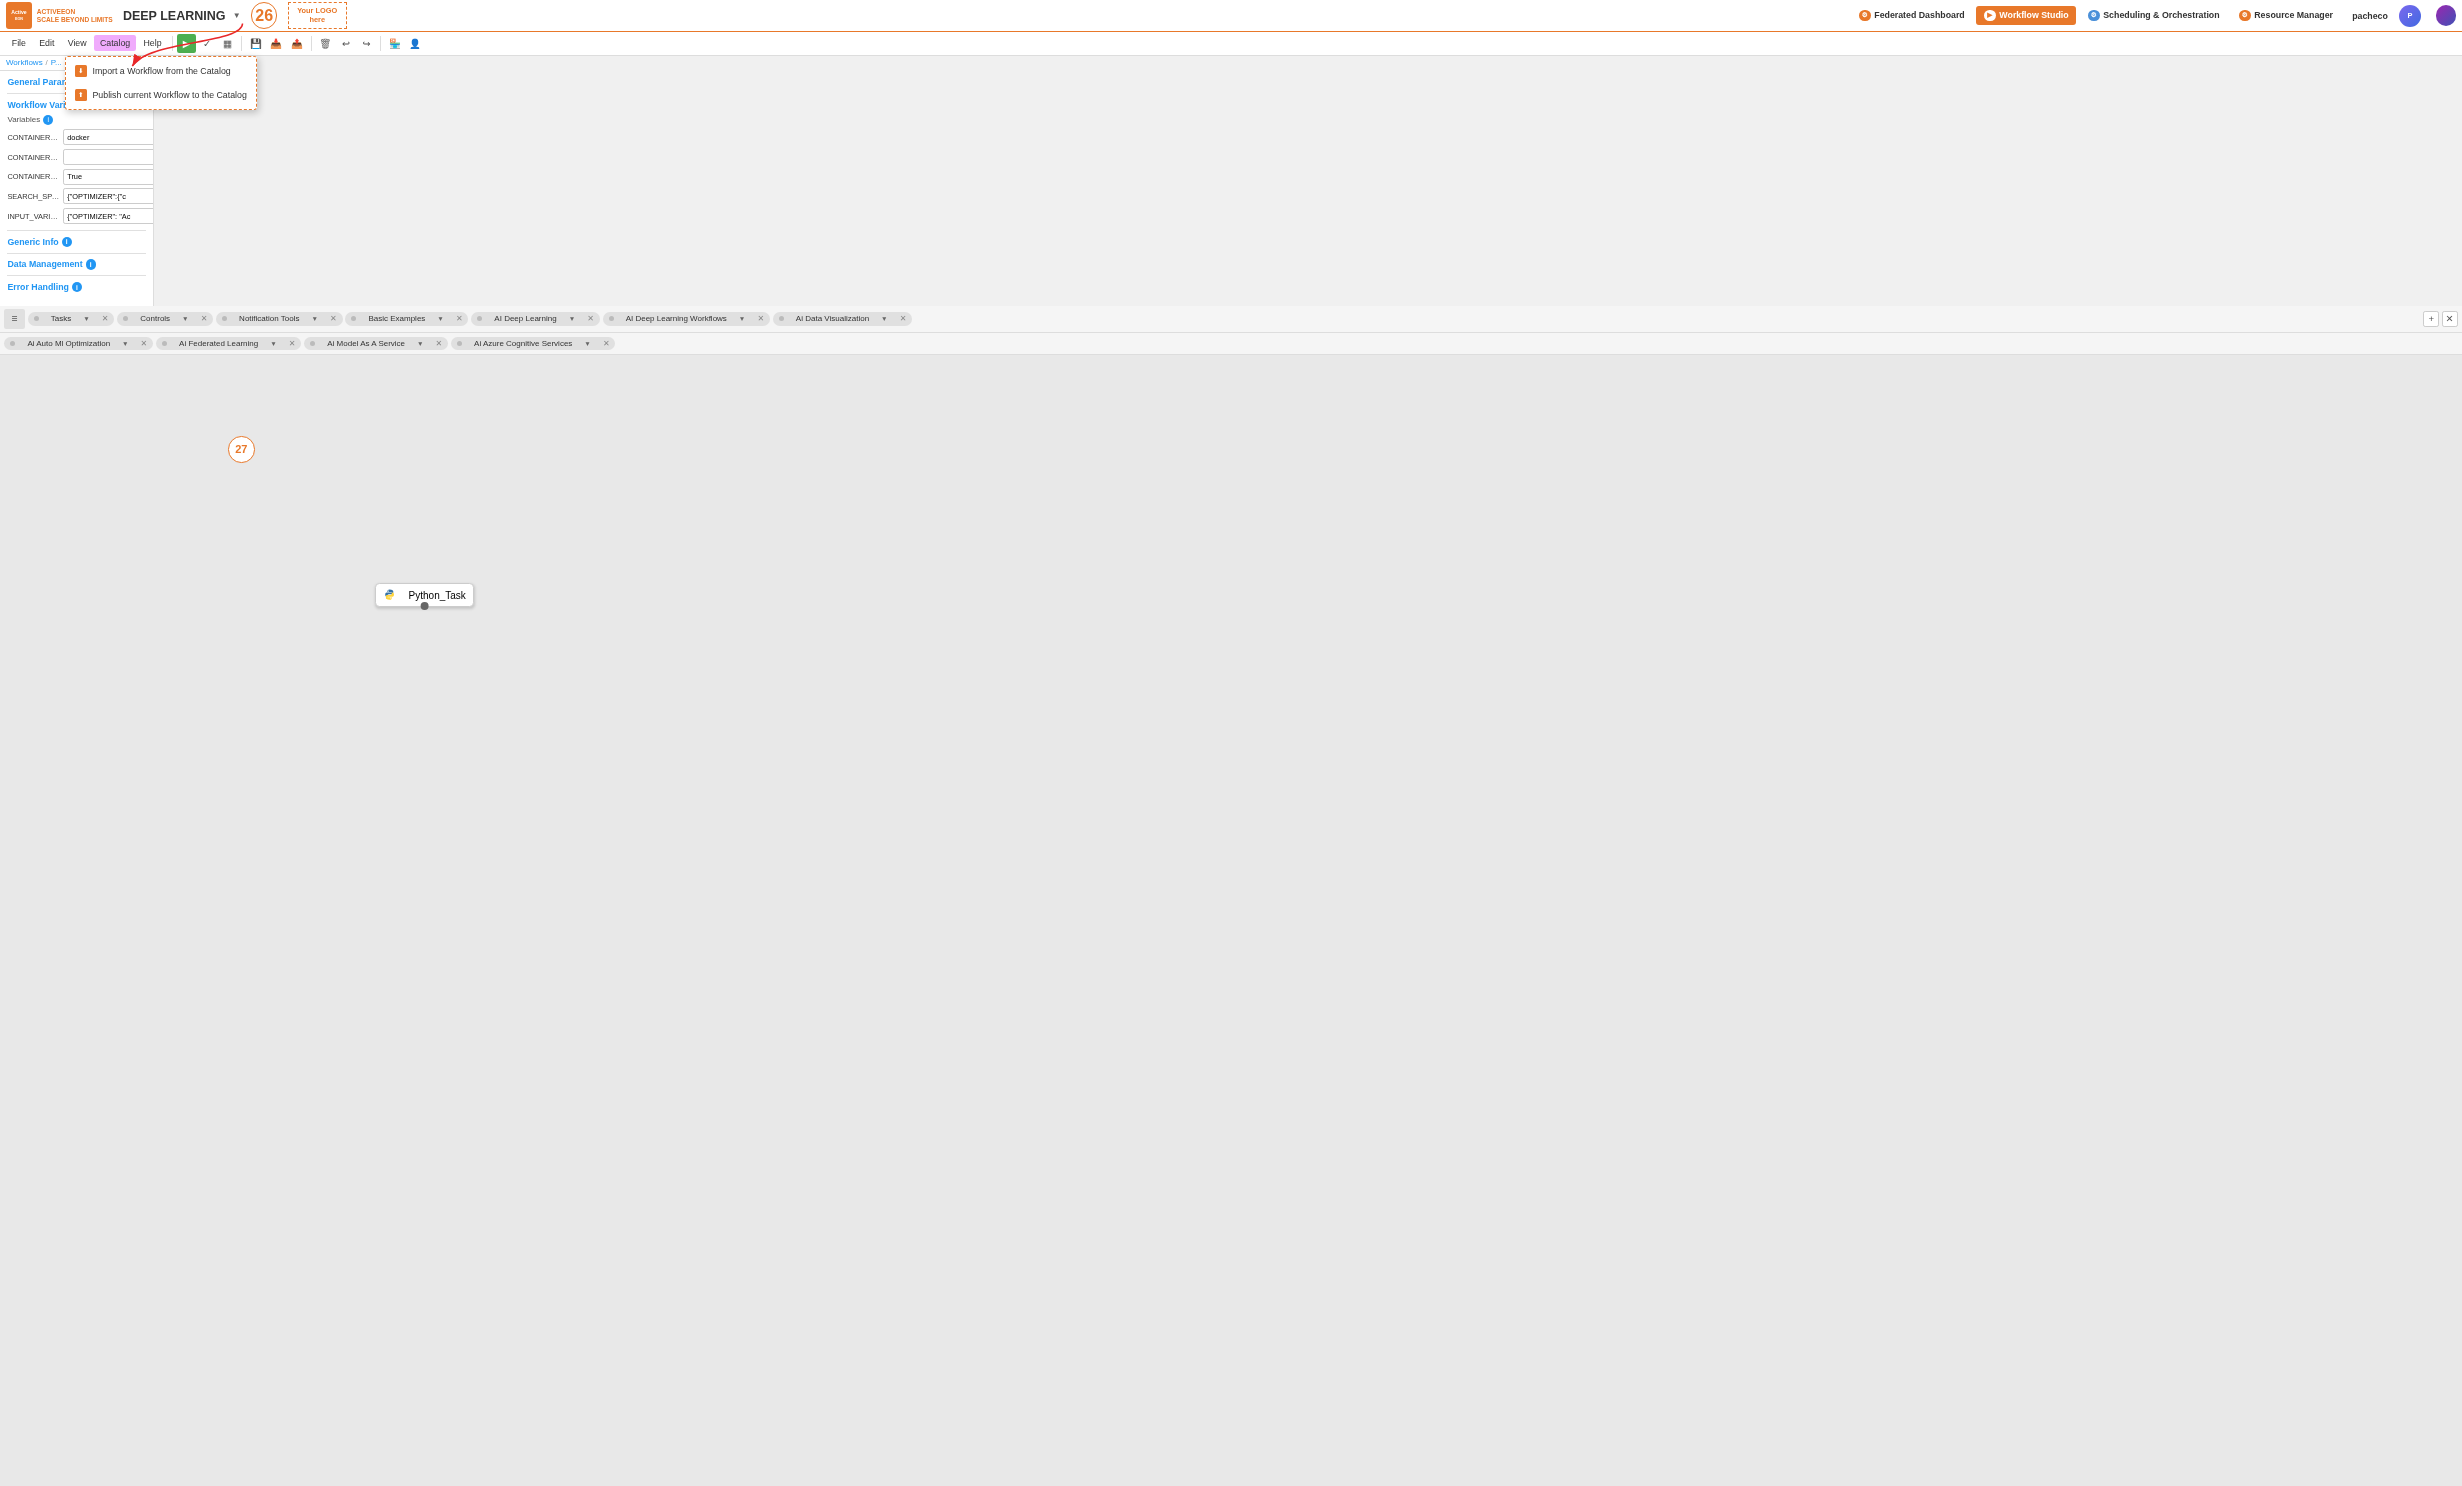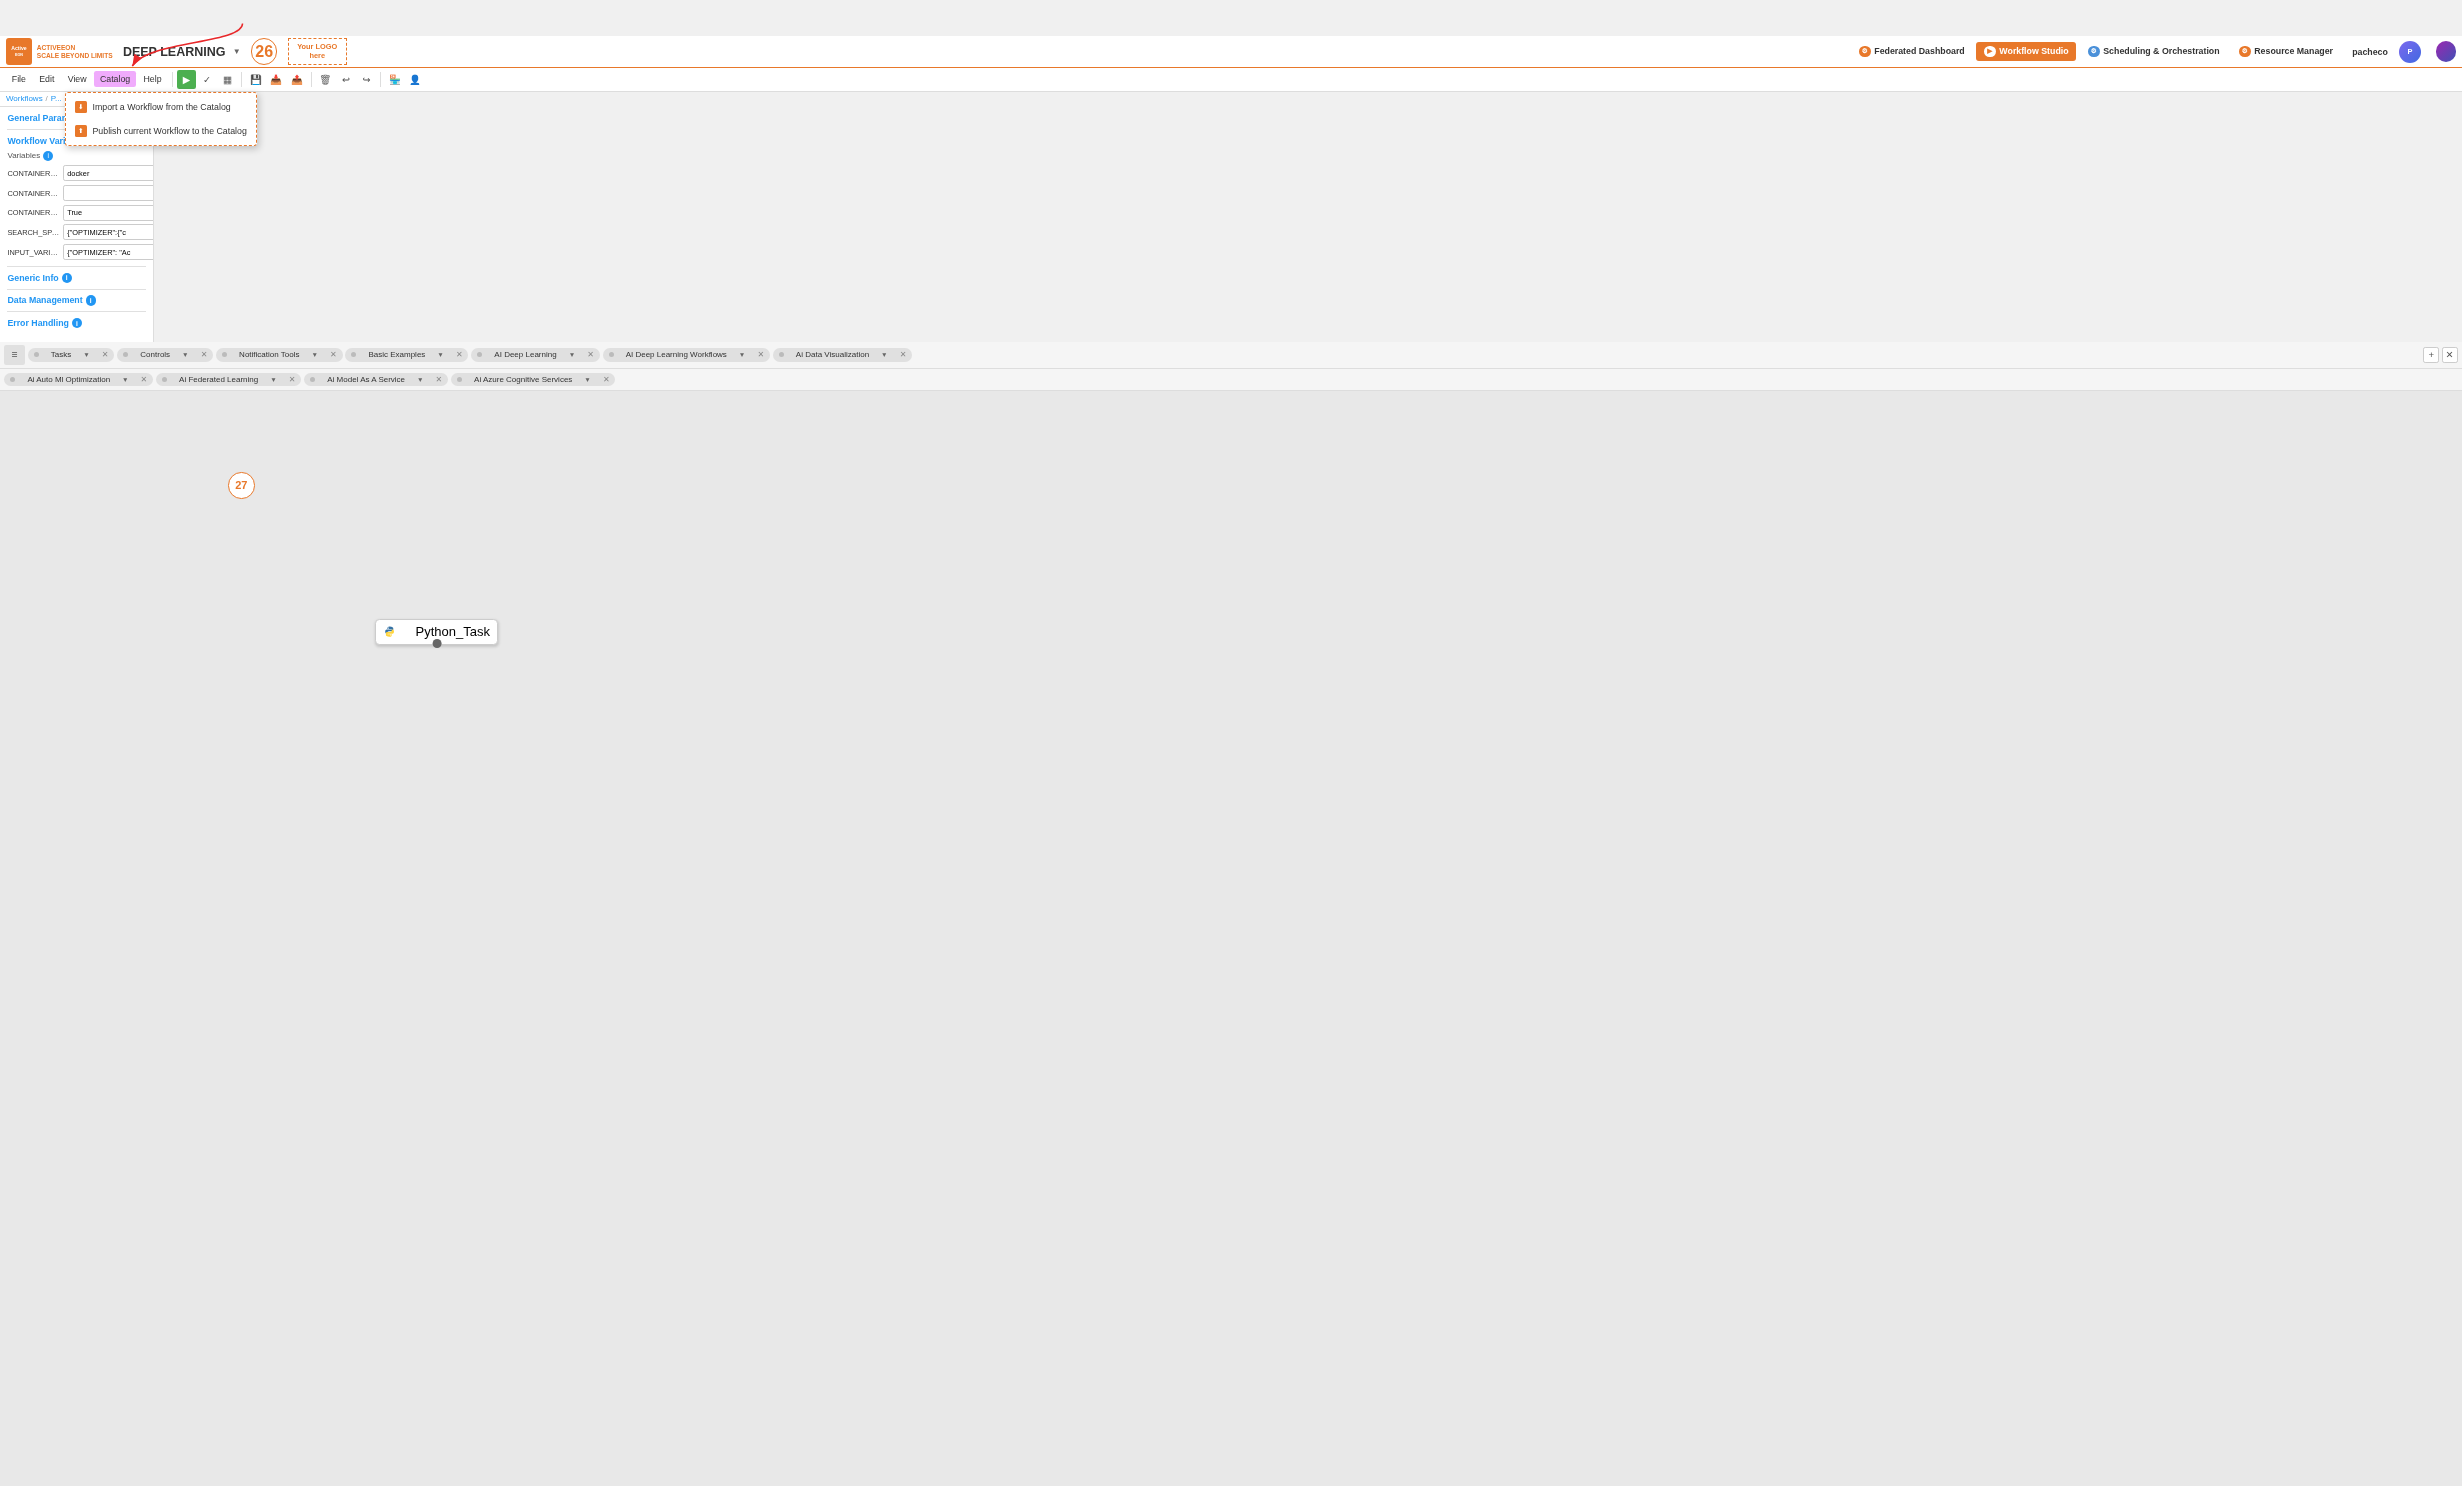--- a/index.html
+++ b/index.html
@@ -7,21 +7,20 @@
 
     
     .top-nav {
       display: flex;
       align-items: center;
       background: #fff;
       border-bottom: 1.5px solid #e8782a;
       height: 32px;
       padding: 0 5.9px;
       gap: 4.4px;
-      margin-top: 36px;
     }
     .logo-area {
       display: flex;
       align-items: center;
       gap: 4.4px;
       margin-right: 5.9px;
     }
     .logo-icon {
       width: 26.5px;
       height: 26.5px;
@@ -371,22 +370,22 @@
 
     
     .task-node {
       position: absolute;
       background: white;
       border: 0.7px solid #ccc;
       border-radius: 4.4px;
       padding: 4.4px 7.4px;
       display: flex;
       align-items: center;
-      gap: 19px;
-      font-size: 13px;
+      gap: 12px;
+      font-size: 10px;
       box-shadow: 0.7px 1.5px 2.9px rgba(0,0,0,0.15);
       cursor: pointer;
       white-space: nowrap;
     }
     .task-node-icon {
       width: 13.2px;
       height: 13.2px;
     }
     .task-connector {
       position: absolute;

